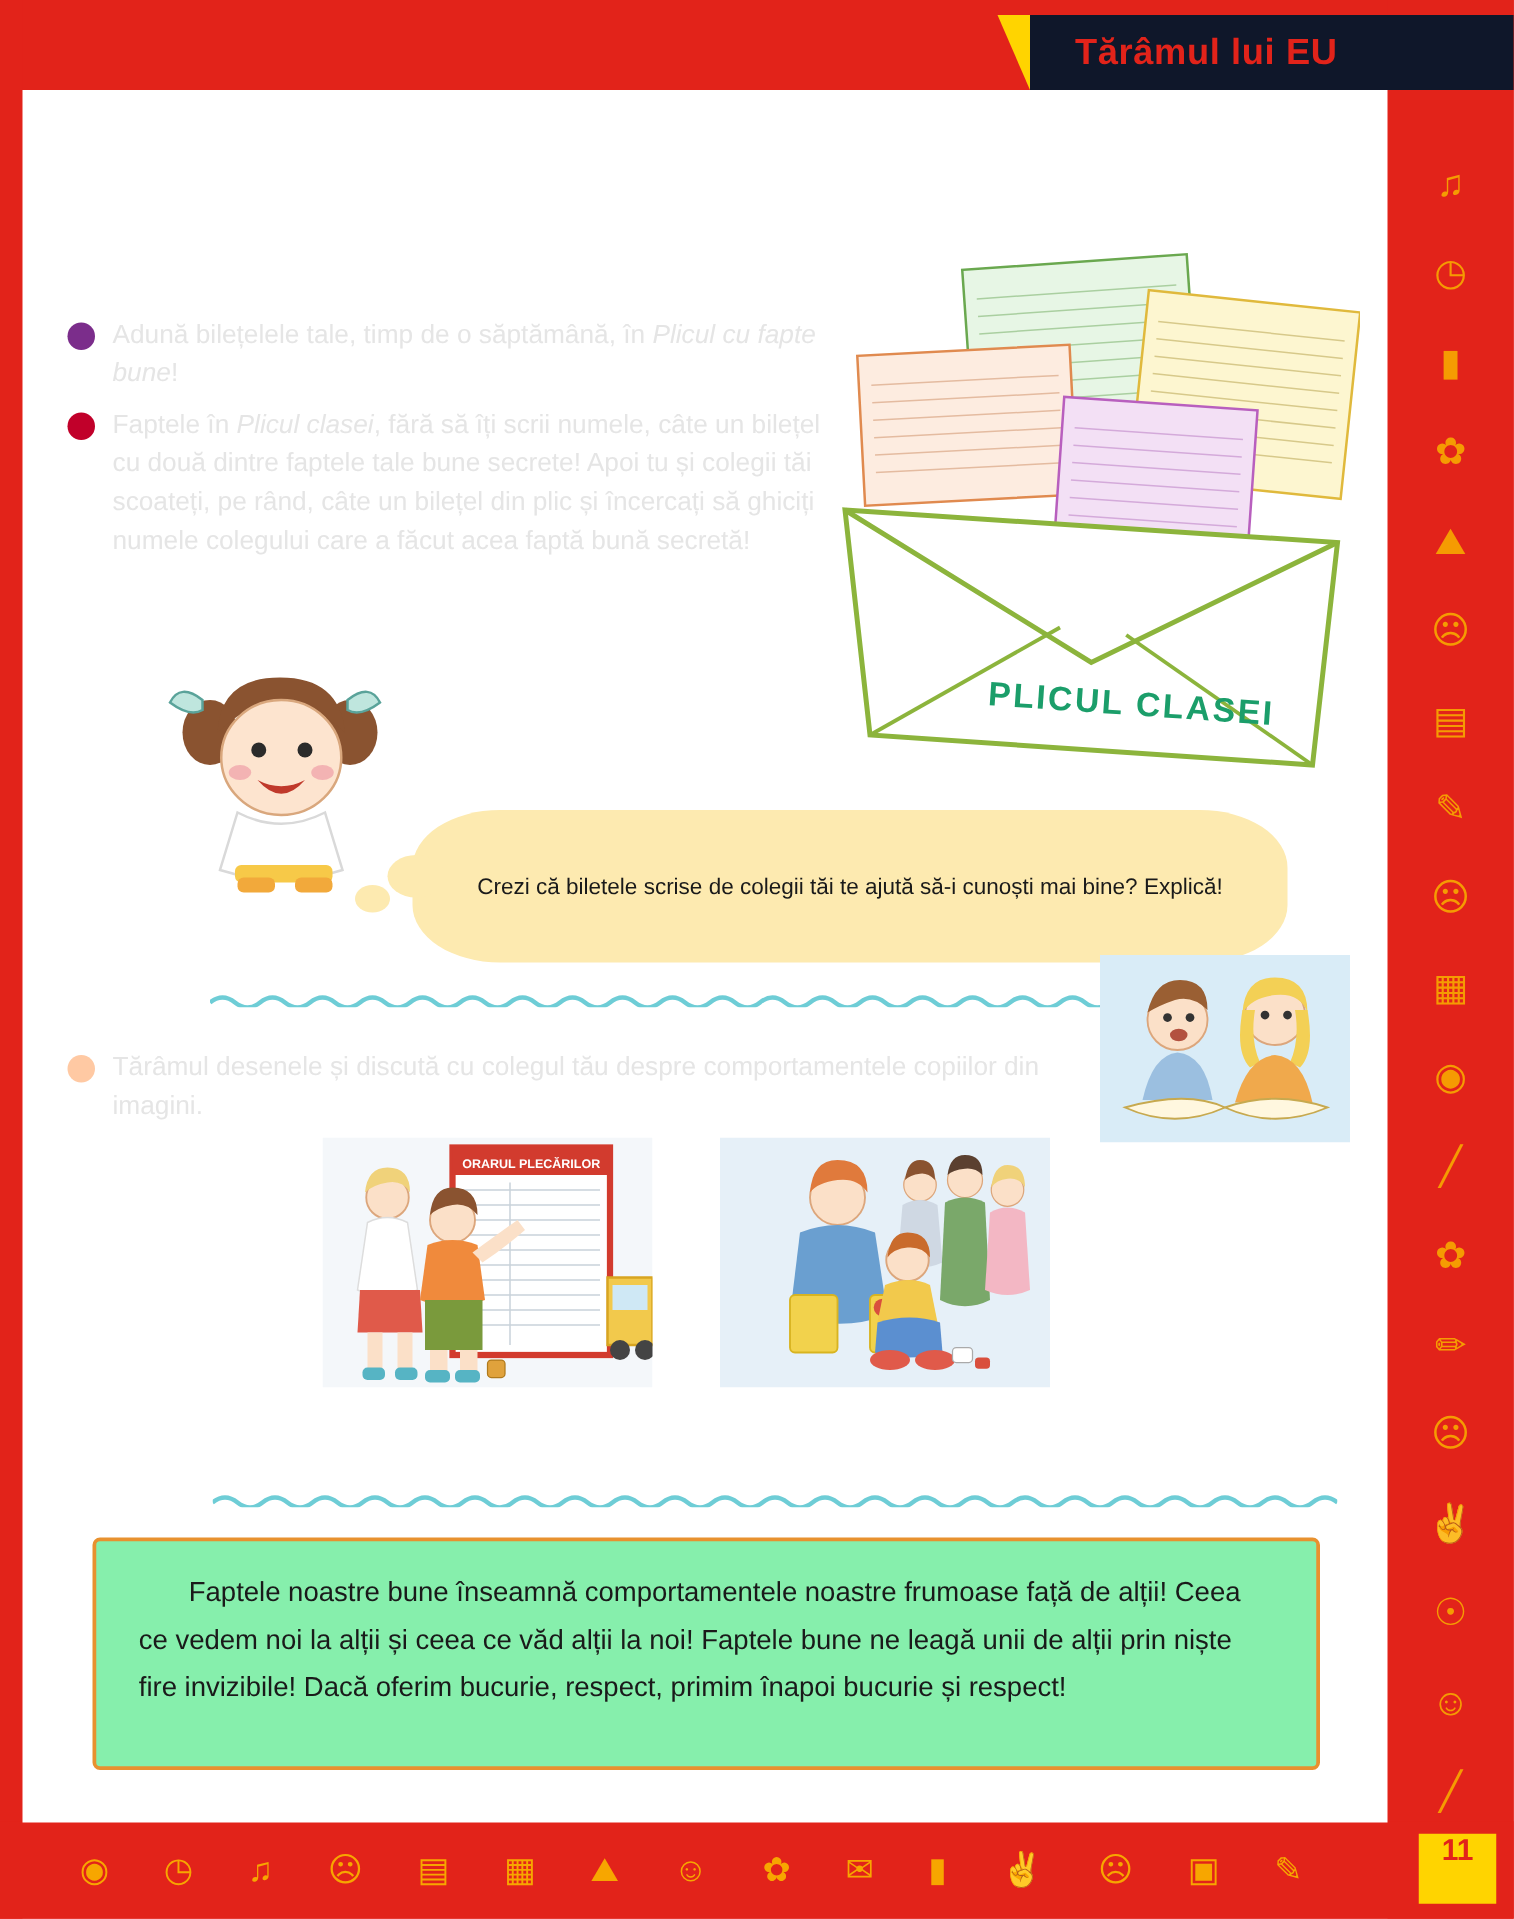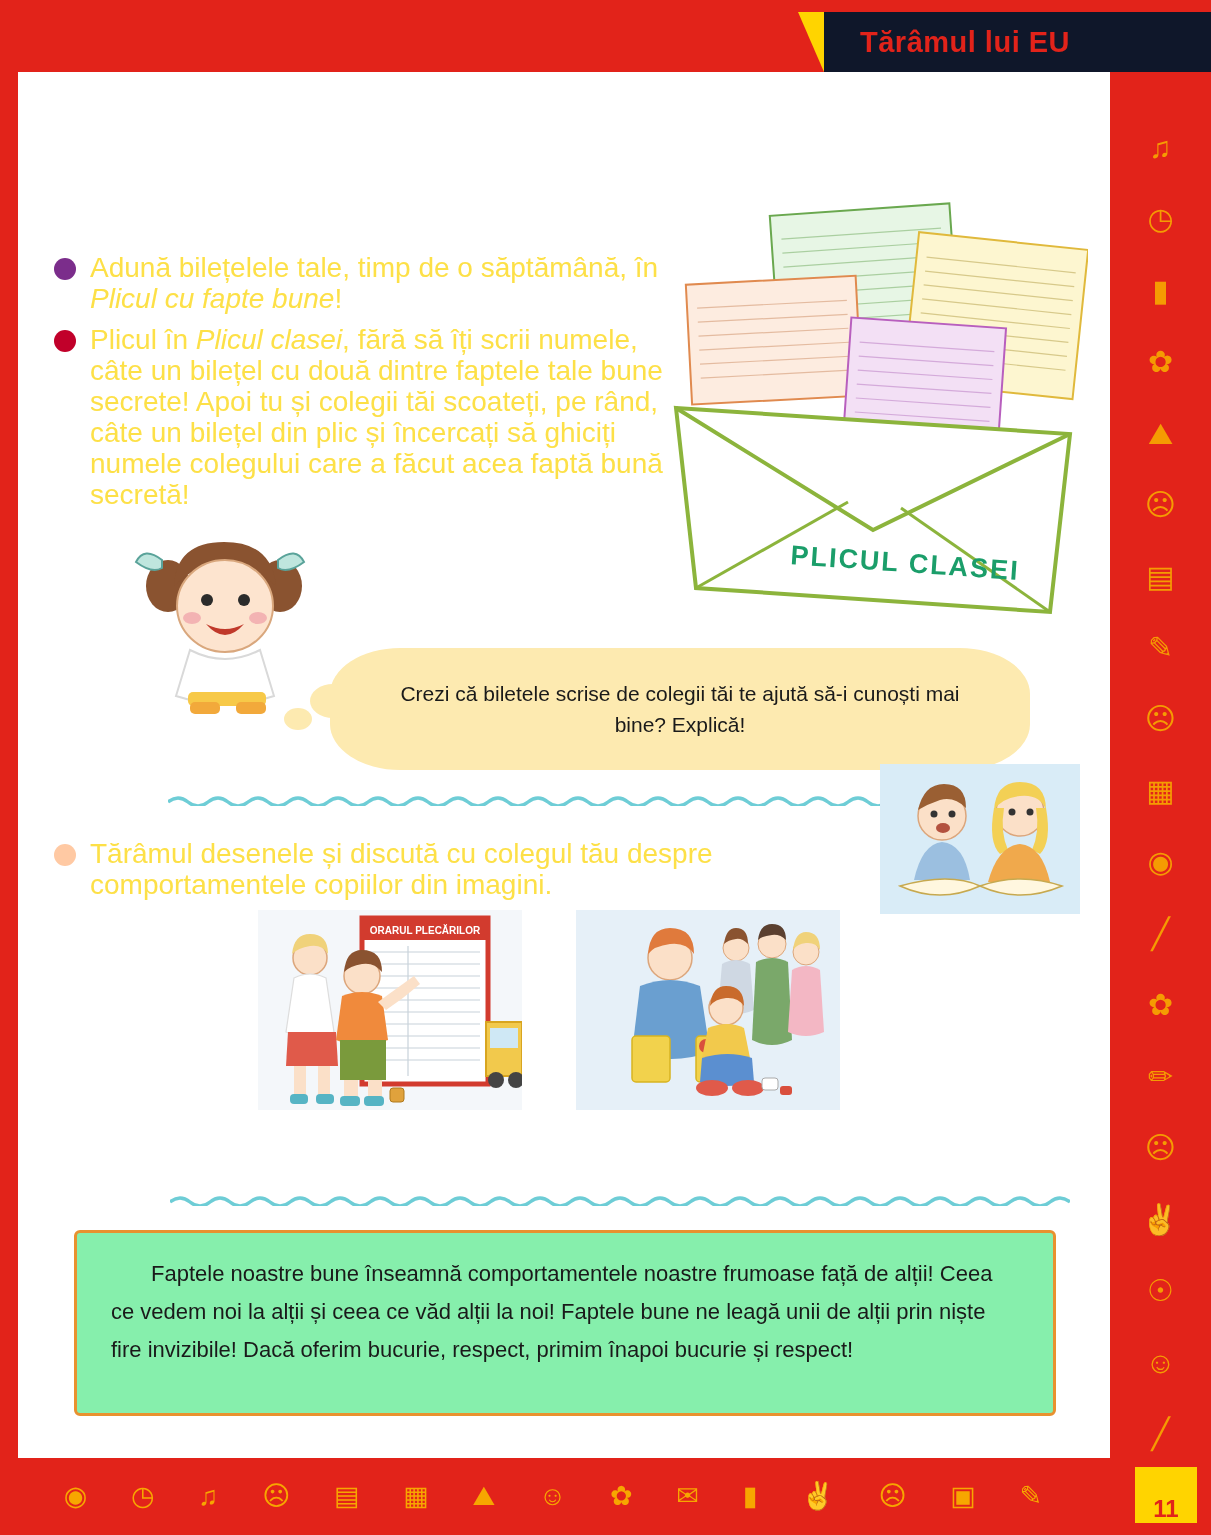--- a/index.html
+++ b/index.html
@@ -98,21 +98,21 @@
     line-height: 1;
   }
   .page-number-box {
     position: absolute;
     right: 14px; bottom: 12px;
     width: 62px; height: 56px;
     background: #ffd400;
     color: #e2231a;
     font-size: 24px;
     font-weight: bold;
-    display: flex; align-items: flex-end; justify-content: center;
+    display: flex; align-items: flex-start; justify-content: center;
   }
 
   
   .content { position: absolute; left: 18px; top: 72px; width: 1092px; height: 1386px; }
 
   .section-head {
     position: absolute;
     display: flex;
     align-items: center;
   }
@@ -143,39 +143,39 @@
   .bullet-row { display: flex; margin-bottom: 10px; }
   .dot {
     width: 22px; height: 22px; border-radius: 50%;
     flex: 0 0 auto; margin-top: 6px; margin-right: 14px;
   }
   .dot.purple { background: #7b2d8b; }
   .dot.red    { background: #c1002a; }
   .dot.green  { background: #8cc63f; }
   .dot.peach  { background: #ffc9a3; }
   .btext {
-    font-size: 28px;
+    font-size: 21px;
     line-height: 31px;
-    color: #fde047;
+    color: #e5e5e5;
   }
   .btext i { font-style: italic; }
 
   
   .envelope-art { position: absolute; }
 
   
   .cloud {
     position: absolute;
     background: #fdeab0;
     border-radius: 70px / 46px;
     display: flex; align-items: center; justify-content: center;
     text-align: center;
     padding: 18px 46px;
   }
-  .cloud-text { font-size: 21px; line-height: 31px; color: #1a1a1a; }
+  .cloud-text { font-size: 18px; line-height: 31px; color: #1a1a1a; }
   .cloud-tail1, .cloud-tail2 {
     position: absolute; border-radius: 50%; background: #fdeab0;
   }
 
   
   .message-box {
     position: absolute;
     left: 56px; top: 1158px;
     width: 982px; height: 186px;
     background: #86efac;
@@ -238,21 +238,21 @@
     <div class="bullet-row">
       <span class="dot purple"></span>
       <span class="btext">
         <span>Adună bilețelele tale, timp de o săptămână, în </span><i>Plicul cu fapte bune</i><span>!</span>
       </span>
     </div>
 
     <div class="bullet-row">
       <span class="dot red"></span>
       <span class="btext">
-        <span>Plicul în </span><i>Plicul clasei</i><span>, fără să îți scrii numele, câte un bilețel cu două dintre faptele tale bune secrete! Apoi tu și colegii tăi scoateți, pe rând, câte un bilețel din plic și încercați să ghiciți numele colegului care a făcut acea faptă bună secretă!</span>
+        <span>Faptele în </span><i>Plicul clasei</i><span>, fără să îți scrii numele, câte un bilețel cu două dintre faptele tale bune secrete! Apoi tu și colegii tăi scoateți, pe rând, câte un bilețel din plic și încercați să ghiciți numele colegului care a făcut acea faptă bună secretă!</span>
       </span>
     </div>
 
   </div>
 
   <div class="envelope-art" style="left:640px; top:110px; width:430px; height:450px;">
     <svg width="430" height="450" viewBox="0 0 430 450">
 
       <g transform="rotate(-4 200 120)">
         <rect x="118" y="28" width="180" height="128" fill="#e7f6e5" stroke="#6aa84f" stroke-width="2"></rect>

